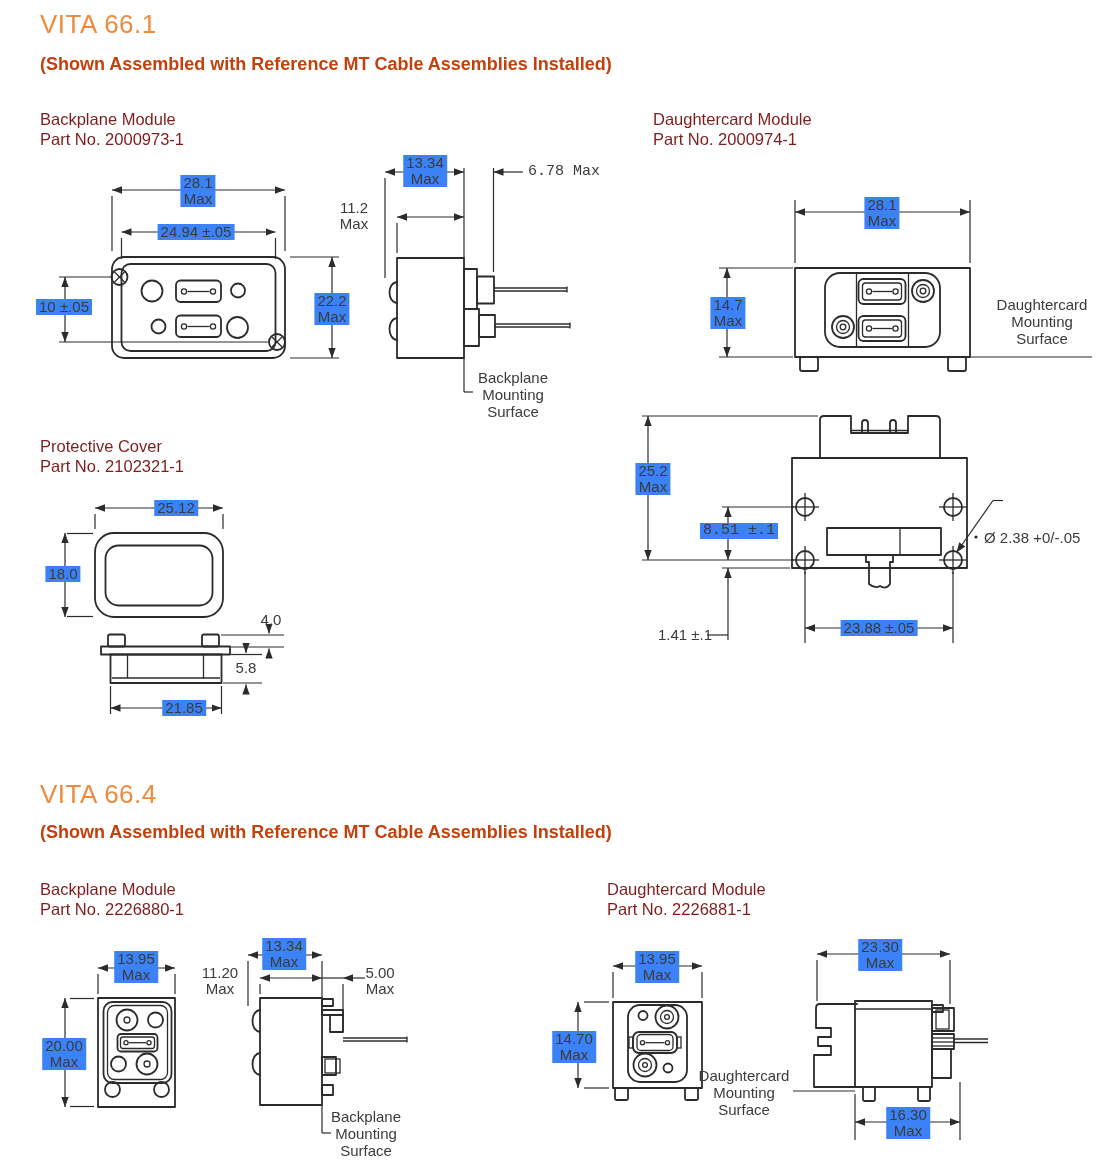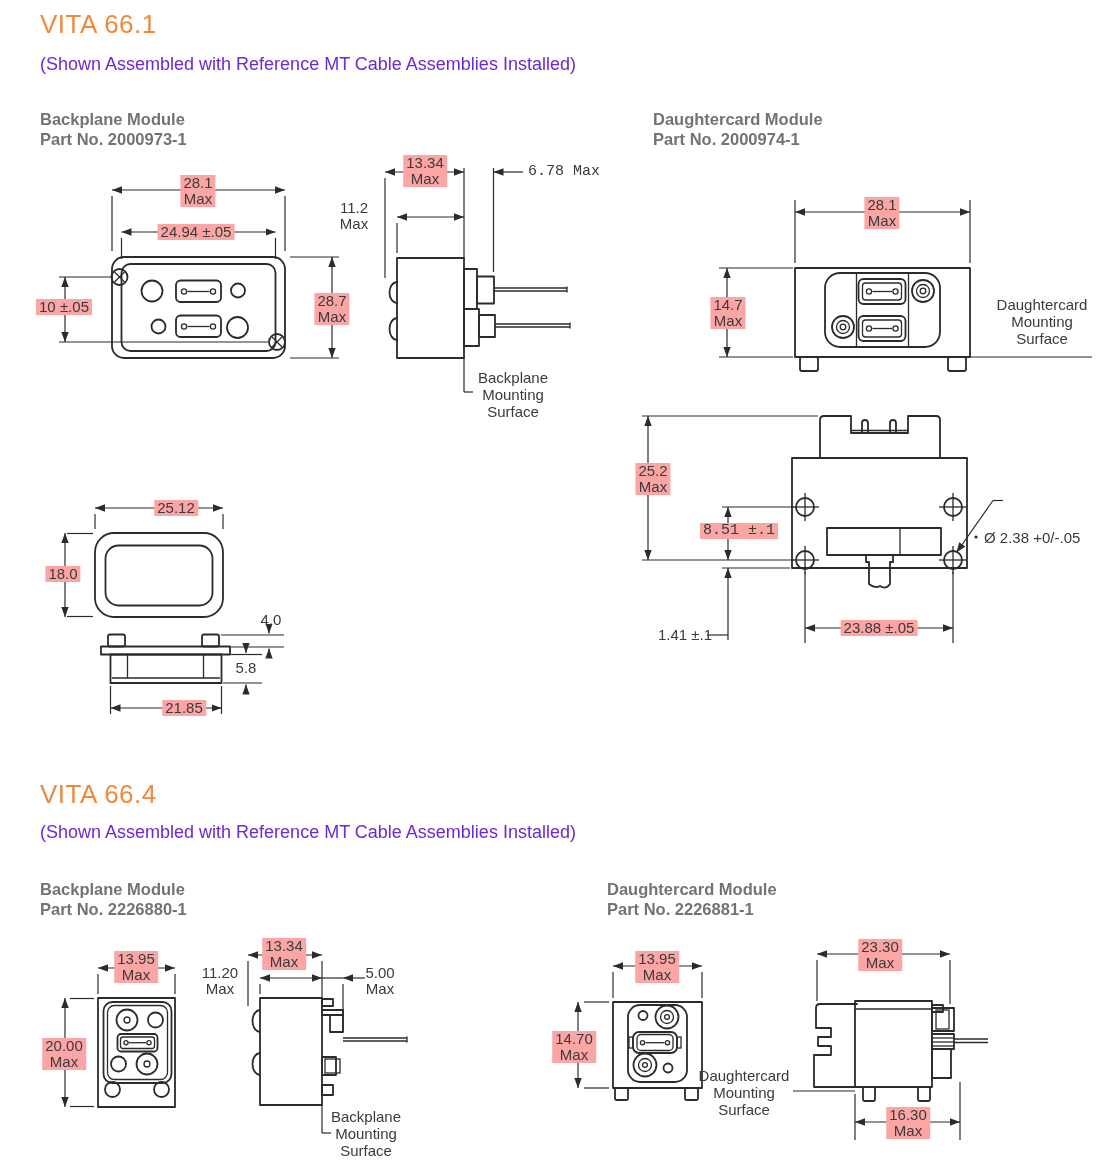--- a/index.html
+++ b/index.html
@@ -1,24 +1,24 @@
 <!DOCTYPE html>
 <html><head>
 <meta charset="utf-8">
 <style>
   html,body{margin:0;padding:0;background:#fff;}
   #page{position:relative;width:1100px;height:1168px;background:#fff;overflow:hidden;
         font-family:"Liberation Sans",sans-serif;}
   #art{position:absolute;left:0;top:0;z-index:0;}
   .ttl{position:absolute;z-index:2;font-size:26px;line-height:28px;color:#EF8A3D;letter-spacing:.5px;}
-  .sub{position:absolute;z-index:2;font-size:18px;line-height:22px;color:#6d28d9;}
-  .hd{position:absolute;z-index:2;font-weight:bold;font-size:16.5px;line-height:20px;color:#737373;}
+  .sub{position:absolute;z-index:2;font-size:18px;line-height:22px;color:#c2410c;font-weight:bold;}
+  .hd{position:absolute;z-index:2;font-weight:normal;font-size:16.5px;line-height:20px;color:#7f1d1d;}
   .lbl{position:absolute;z-index:2;transform:translate(-50%,-50%);text-align:center;
        font-size:15px;line-height:16px;color:#3B3B3B;white-space:nowrap;}
-  .bg{background:#fca5a5;padding:0 3px;}
+  .bg{background:#3b82f6;padding:0 3px;}
   .left{transform:translateY(-50%);text-align:left;}
   .note{position:absolute;z-index:2;transform:translate(-50%,-50%);text-align:center;
         font-size:15px;line-height:17px;color:#3B3B3B;white-space:nowrap;}
   .ln{stroke:#2B2B2B;stroke-width:1.8;fill:none;stroke-linejoin:round;stroke-linecap:round;}
   .th{stroke:#2B2B2B;stroke-width:1.3;fill:none;}
   .dm{stroke:#2B2B2B;stroke-width:1.2;fill:none;}
 </style>
 </head>
 <body>
 
@@ -297,29 +297,33 @@
 <div class="sub" style="left:40px;top:53px;">(Shown Assembled with Reference MT Cable Assemblies Installed)</div>
 
 <div class="hd" style="left:40px;top:109px;">
   <div>Backplane Module</div>
   <div>Part No. 2000973-1</div>
 </div>
 <div class="hd" style="left:653px;top:109px;">
   <div>Daughtercard Module</div>
   <div>Part No. 2000974-1</div>
 </div>
+<div class="hd" style="left:40px;top:436px;">
+  <div>Protective Cover</div>
+  <div>Part No. 2102321-1</div>
+</div>
 
 <div class="lbl bg" style="left:198px;top:191px;">
   <div>28.1</div>
   <div>Max</div>
 </div>
 <div class="lbl bg" style="left:196px;top:232px;">24.94 ±.05</div>
 <div class="lbl bg" style="left:64px;top:307px;">10 ±.05</div>
 <div class="lbl bg" style="left:332px;top:309px;">
-  <div>28.7</div>
+  <div>22.2</div>
   <div>Max</div>
 </div>
 
 <div class="lbl bg" style="left:425px;top:171px;">
   <div>13.34</div>
   <div>Max</div>
 </div>
 <div class="lbl" style="left:354px;top:216px;">
   <div>11.2</div>
   <div>Max</div>

